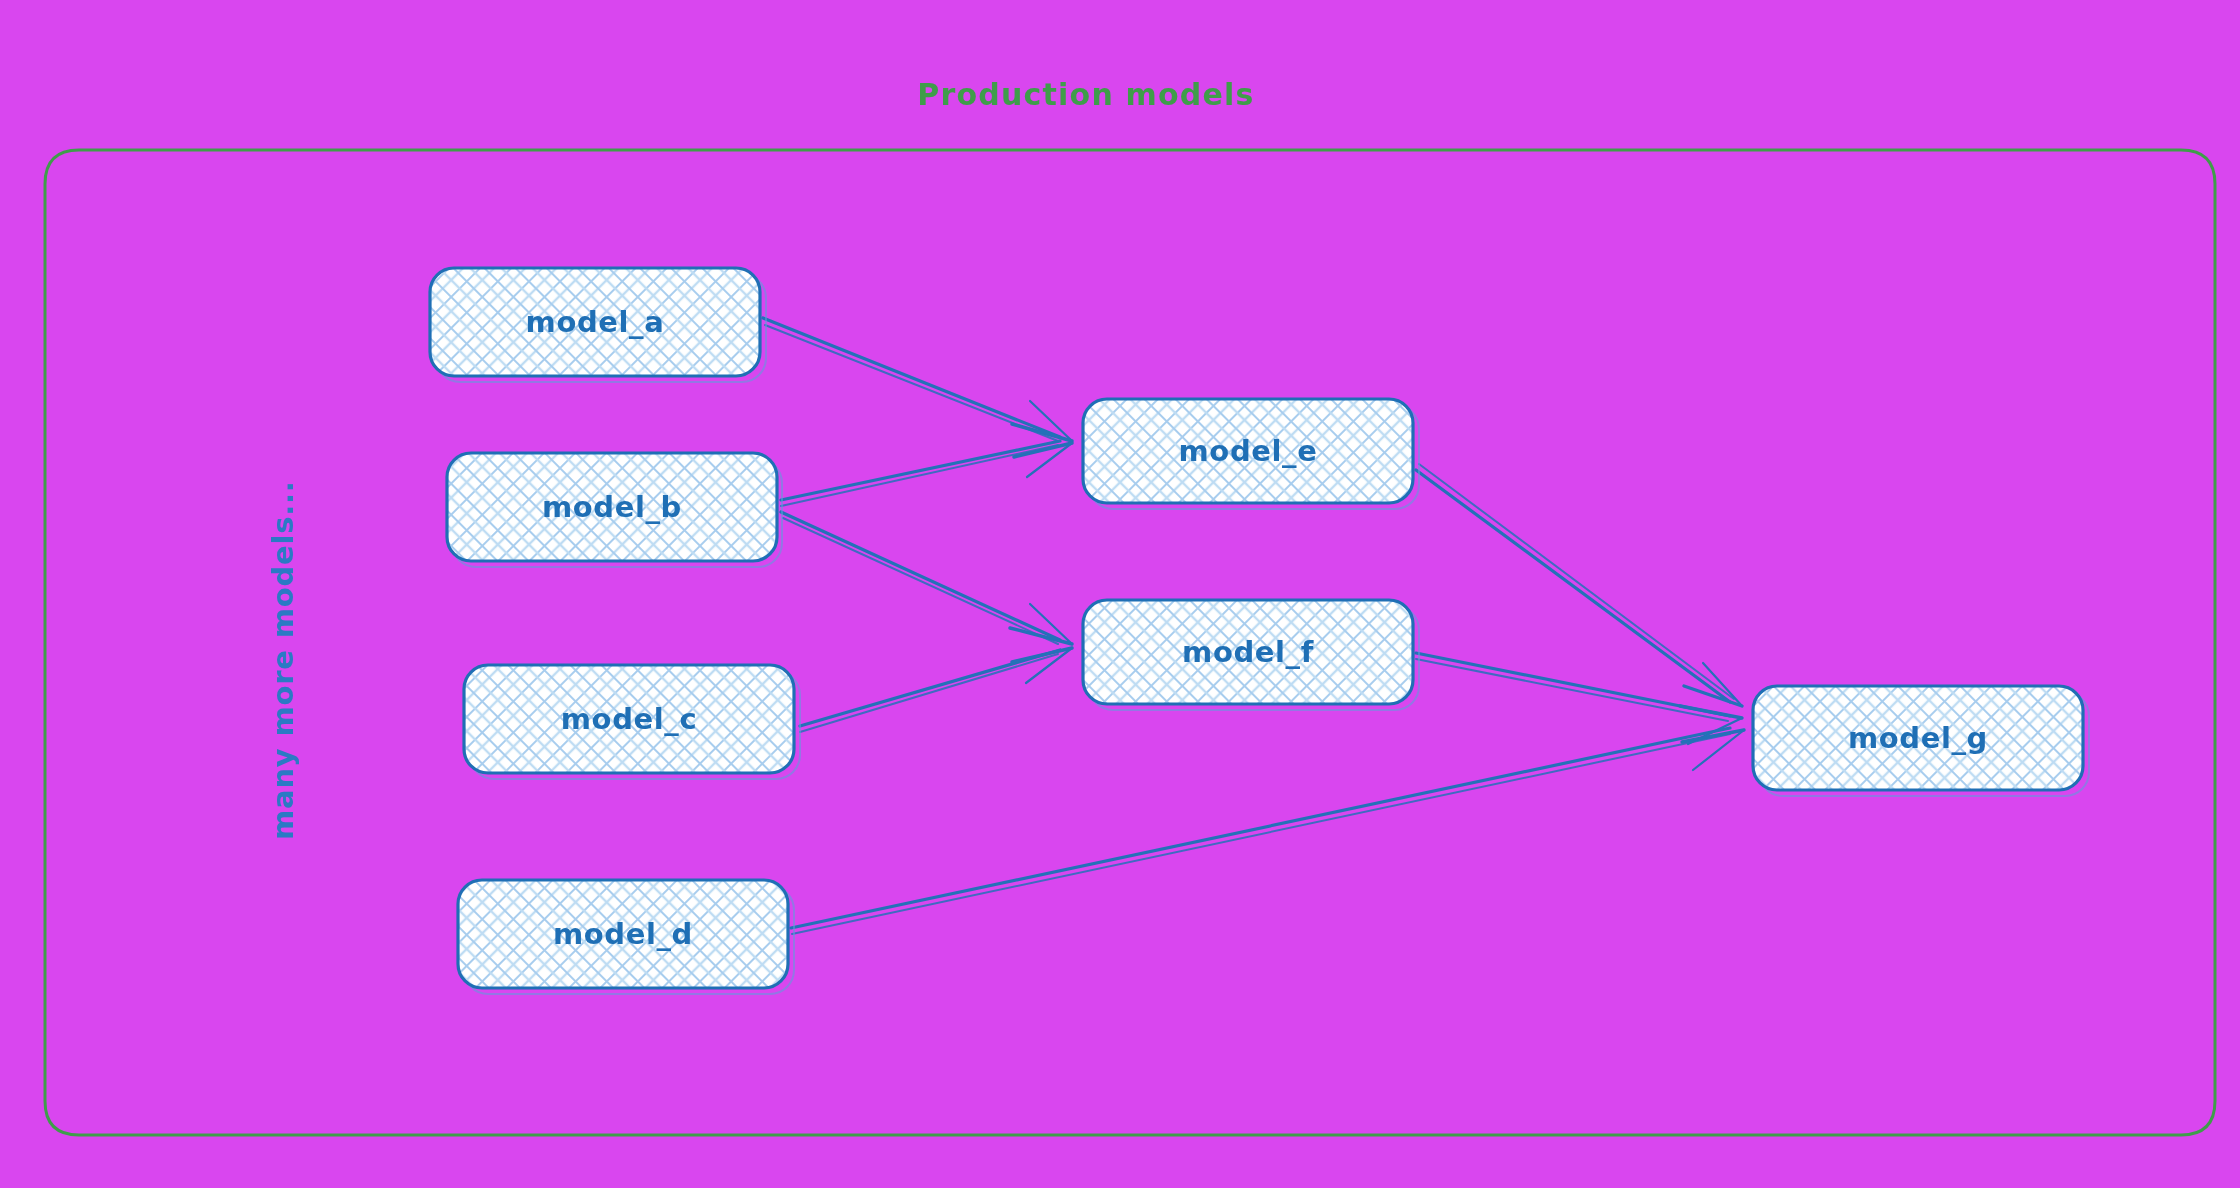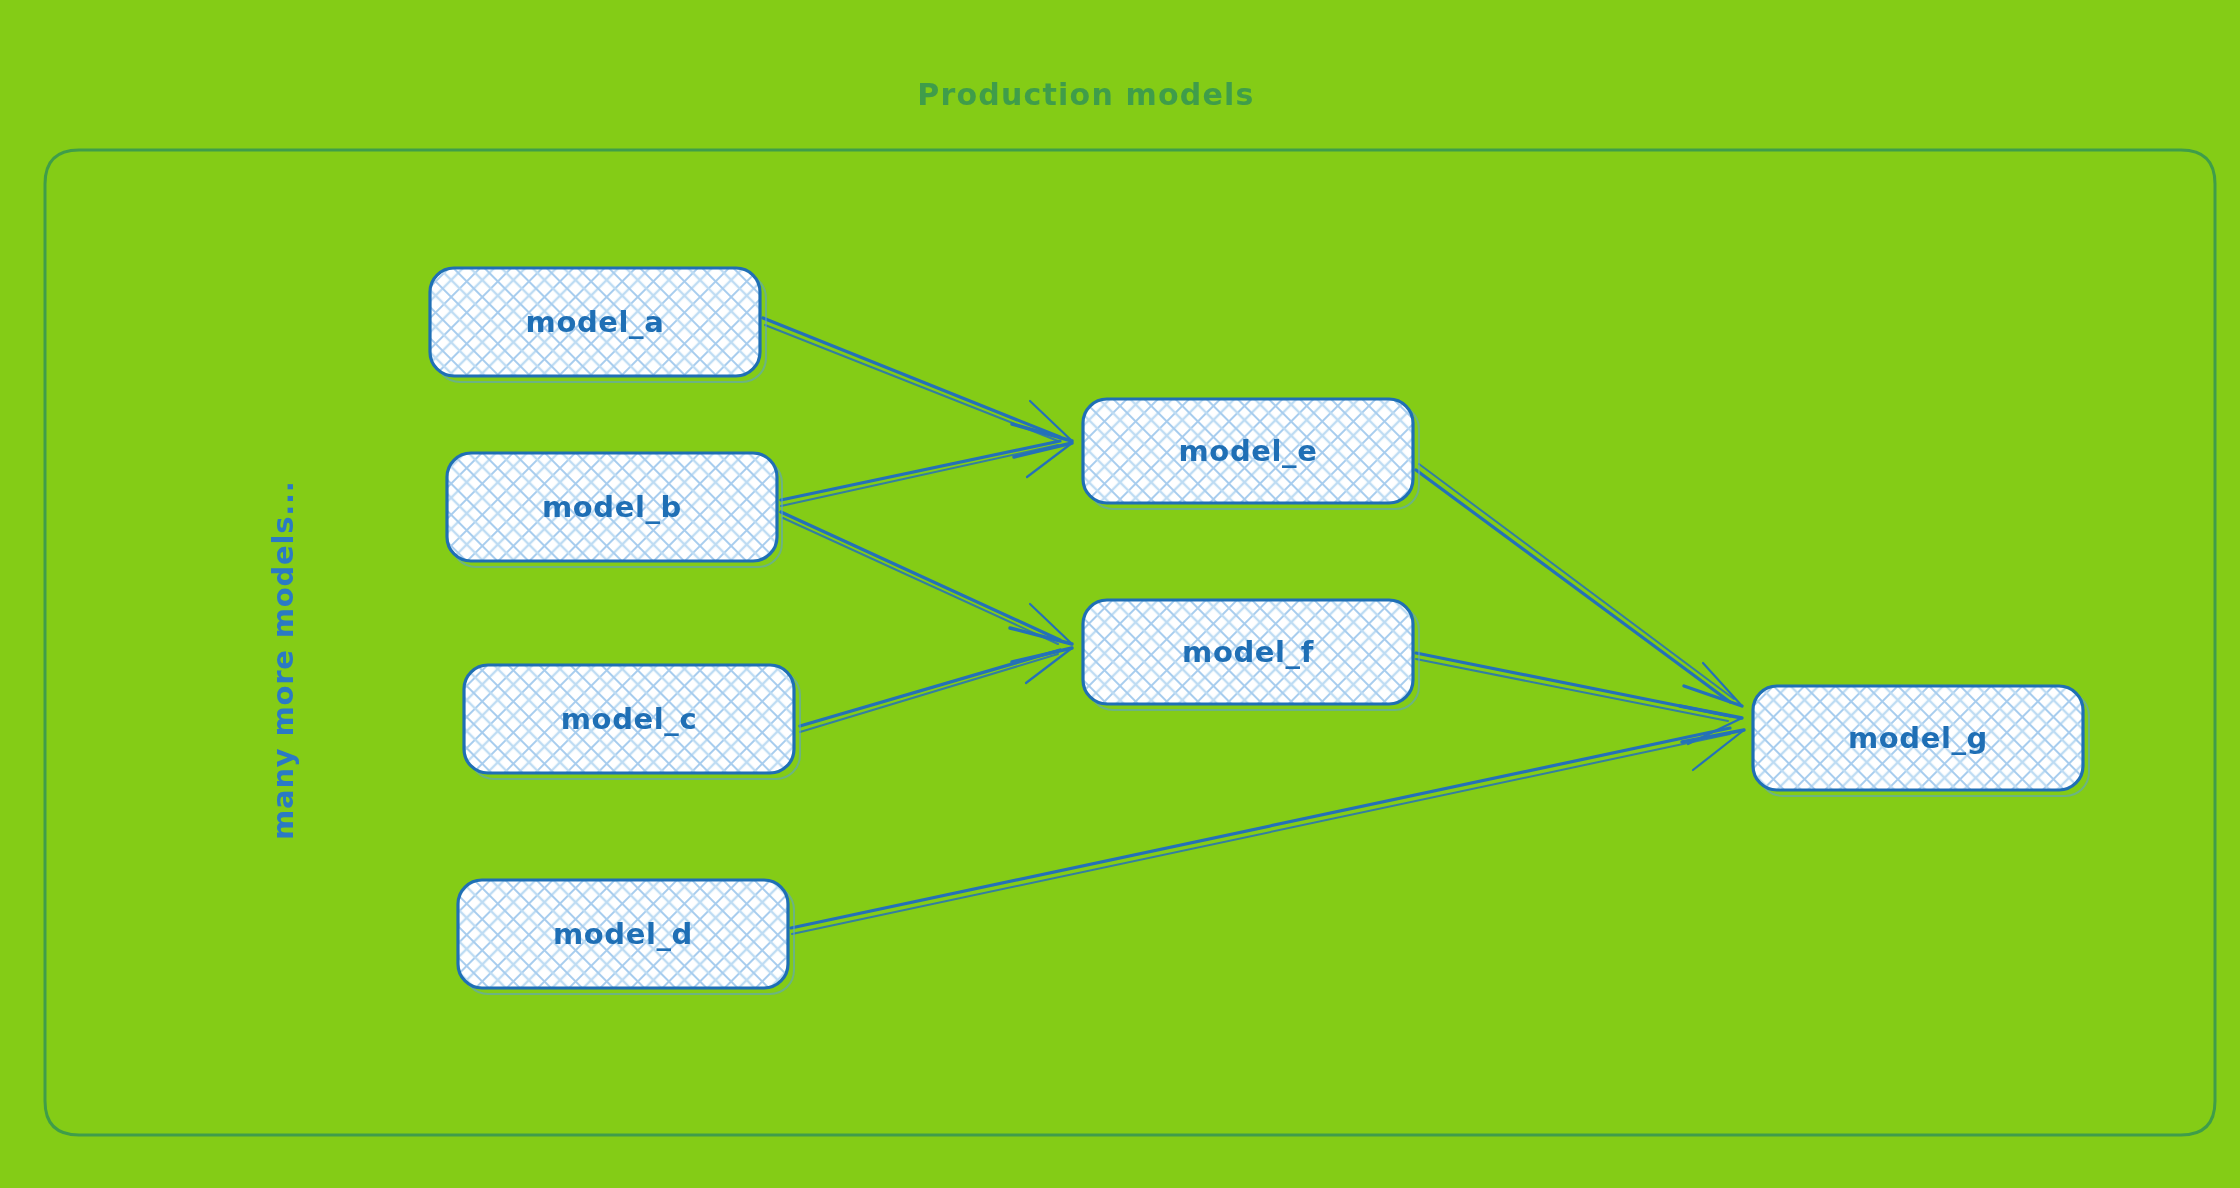--- a/index.html
+++ b/index.html
@@ -7,21 +7,21 @@
     padding: 0;
     background: #ffffff;
   }
   body {
     font-family: "DejaVu Sans", sans-serif;
   }
   #stage {
     position: relative;
     width: 2240px;
     height: 1188px;
-    background: #84cc16;
+    background: #d946ef;
     overflow: hidden;
   }
   #diagram-svg {
     position: absolute;
     left: 0;
     top: 0;
     width: 2240px;
     height: 1188px;
   }
   .title-text {

